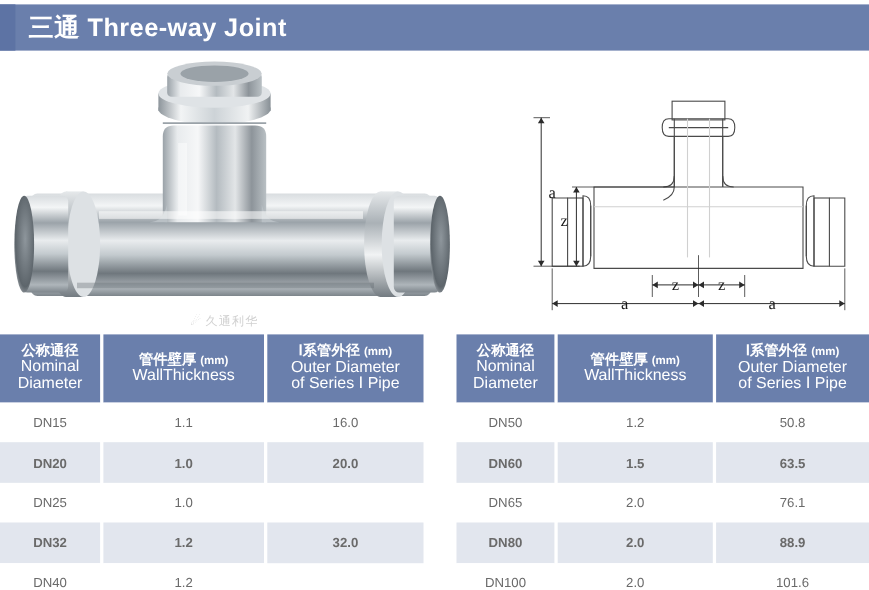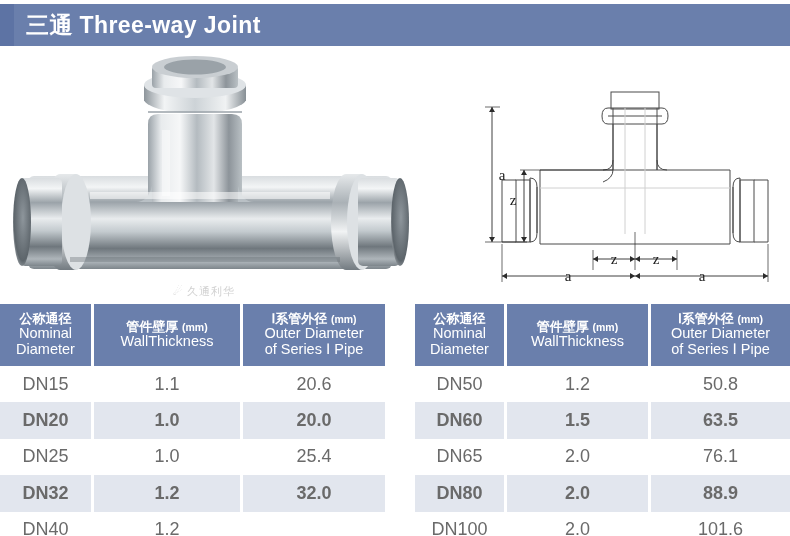--- a/index.html
+++ b/index.html
@@ -62,21 +62,21 @@
   }
   .th .cn { font-size: 13px; font-weight: 700; white-space: nowrap; }
   .th .cn .unit { font-size: 10.5px; font-weight: 700; }
   .th .en { font-size: 14.5px; font-weight: 400; white-space: nowrap; }
 
   .trow { display: flex; height: 36.4px; gap: 3px; }
   .trow.alt .td { background: #e2e6ee; font-weight: bold; }
   .td {
     background: #ffffff;
     display: flex; align-items: center; justify-content: center;
-    color: #6a6a6a; font-size: 18px;
+    color: #6a6a6a; font-size: 12px;
   }
 
   
   .tbl.left  .c0 { width: 91px; }
   .tbl.left  .c1 { width: 146px; }
   .tbl.left  .c2 { width: 142px; }
   
   .tbl.right .c0 { width: 89px; }
   .tbl.right .c1 { width: 141px; }
   .tbl.right .c2 { width: 139px; }
@@ -268,31 +268,30 @@
         <div class="th c2">
           <span class="cn"><span>Ⅰ系管外径</span> <span class="unit">(mm)</span></span>
           <span class="en">Outer Diameter</span>
           <span class="en">of  Series  Ⅰ Pipe</span>
         </div>
       </div>
 
       <div class="trow">
         <div class="td c0">DN15</div>
         <div class="td c1">1.1</div>
-        <div class="td c2">20.6</div>
+        <div class="td c2">16.0</div>
       </div>
       <div class="trow alt">
         <div class="td c0">DN20</div>
         <div class="td c1">1.0</div>
         <div class="td c2">20.0</div>
       </div>
       <div class="trow">
         <div class="td c0">DN25</div>
         <div class="td c1">1.0</div>
-        <div class="td c2">25.4</div>
       </div>
       <div class="trow alt">
         <div class="td c0">DN32</div>
         <div class="td c1">1.2</div>
         <div class="td c2">32.0</div>
       </div>
       <div class="trow">
         <div class="td c0">DN40</div>
         <div class="td c1">1.2</div>
       </div>

